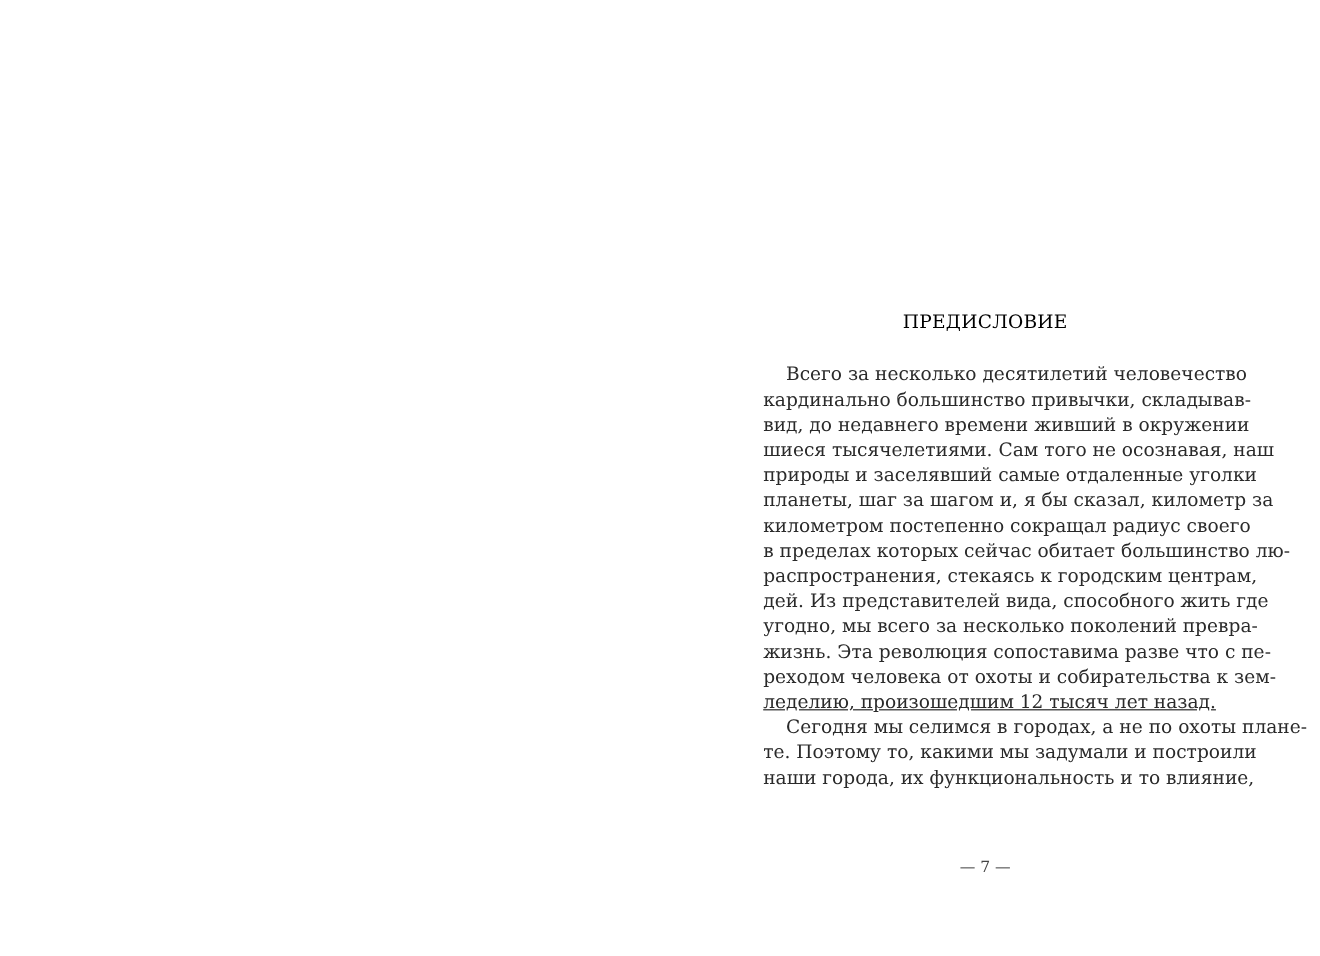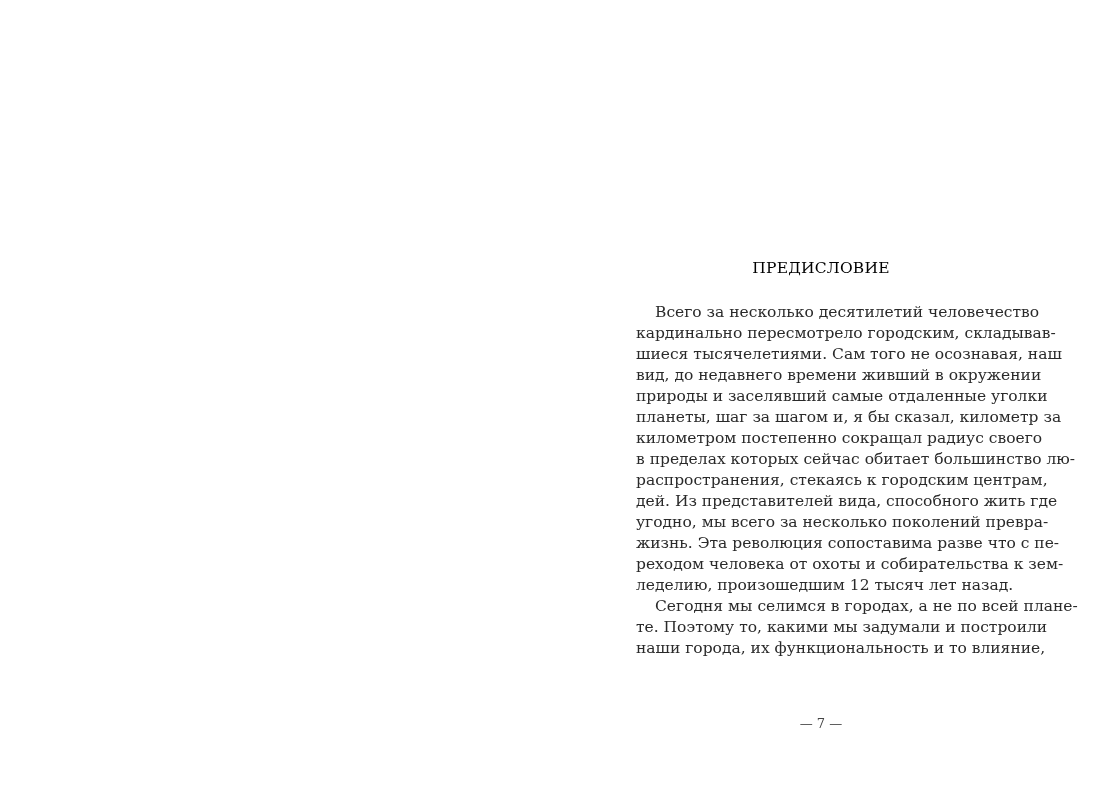--- a/index.html
+++ b/index.html
@@ -6,46 +6,46 @@
     body { width: 1100px; height: 797px; position: relative; overflow: hidden;
       font-family: "DejaVu Serif", "Liberation Serif", serif; color: #2a2a2a; }
     .spread { position: absolute; inset: 0; display: flex; }
     .page-left { width: 550px; height: 797px; }
     .page-right { width: 550px; height: 797px; position: relative; }
     .heading { position: absolute; left: 76px; width: 390px; top: 259px;
       text-align: center; font-size: 15.5px; letter-spacing: 0.2px; color: #000000; }
     .body-text { position: absolute; left: 76px; width: 392px; top: 302px; margin-left: 10px; }
     .line { display: block; height: 21px; line-height: 21px; font-size: 15.5px;
       text-align: justify; text-align-last: justify; white-space: nowrap; }
-    .line.last { text-align-last: left; }
+    .line.last { text-align-last: left; text-decoration: underline; }
     .line.indent { padding-left: 19px; }
     .page-number { position: absolute; left: 76px; width: 390px; top: 716px;
       text-align: center; font-size: 13px; color: #444; }
   </style>
 </head>
 <body>
 
 <div class="spread">
   <div class="page-left"></div>
   <div class="page-right">
     <div class="heading">ПРЕДИСЛОВИЕ</div>
     <div class="body-text">
       <span class="line indent">Всего за несколько десятилетий человечество</span>
-      <span class="line">кардинально пересмотрело городским, складывав-</span>
+      <span class="line">кардинально большинство привычки, складывав-</span>
+      <span class="line">вид, до недавнего времени живший в окружении</span>
       <span class="line">шиеся тысячелетиями. Сам того не осознавая, наш</span>
-      <span class="line">вид, до недавнего времени живший в окружении</span>
       <span class="line">природы и заселявший самые отдаленные уголки</span>
       <span class="line">планеты, шаг за шагом и, я бы сказал, километр за</span>
       <span class="line">километром постепенно сокращал радиус своего</span>
       <span class="line">в пределах которых сейчас обитает большинство лю-</span>
       <span class="line">распространения, стекаясь к городским центрам,</span>
       <span class="line">дей. Из представителей вида, способного жить где</span>
       <span class="line">угодно, мы всего за несколько поколений превра-</span>
       <span class="line">жизнь. Эта революция сопоставима разве что с пе-</span>
       <span class="line">реходом человека от охоты и собирательства к зем-</span>
       <span class="line last">леделию, произошедшим 12 тысяч лет назад.</span>
-      <span class="line indent">Сегодня мы селимся в городах, а не по всей плане-</span>
+      <span class="line indent">Сегодня мы селимся в городах, а не по охоты плане-</span>
       <span class="line">те. Поэтому то, какими мы задумали и построили</span>
       <span class="line">наши города, их функциональность и то влияние,</span>
     </div>
     <div class="page-number">— 7 —</div>
   </div>
 </div>
 
 </body></html>

